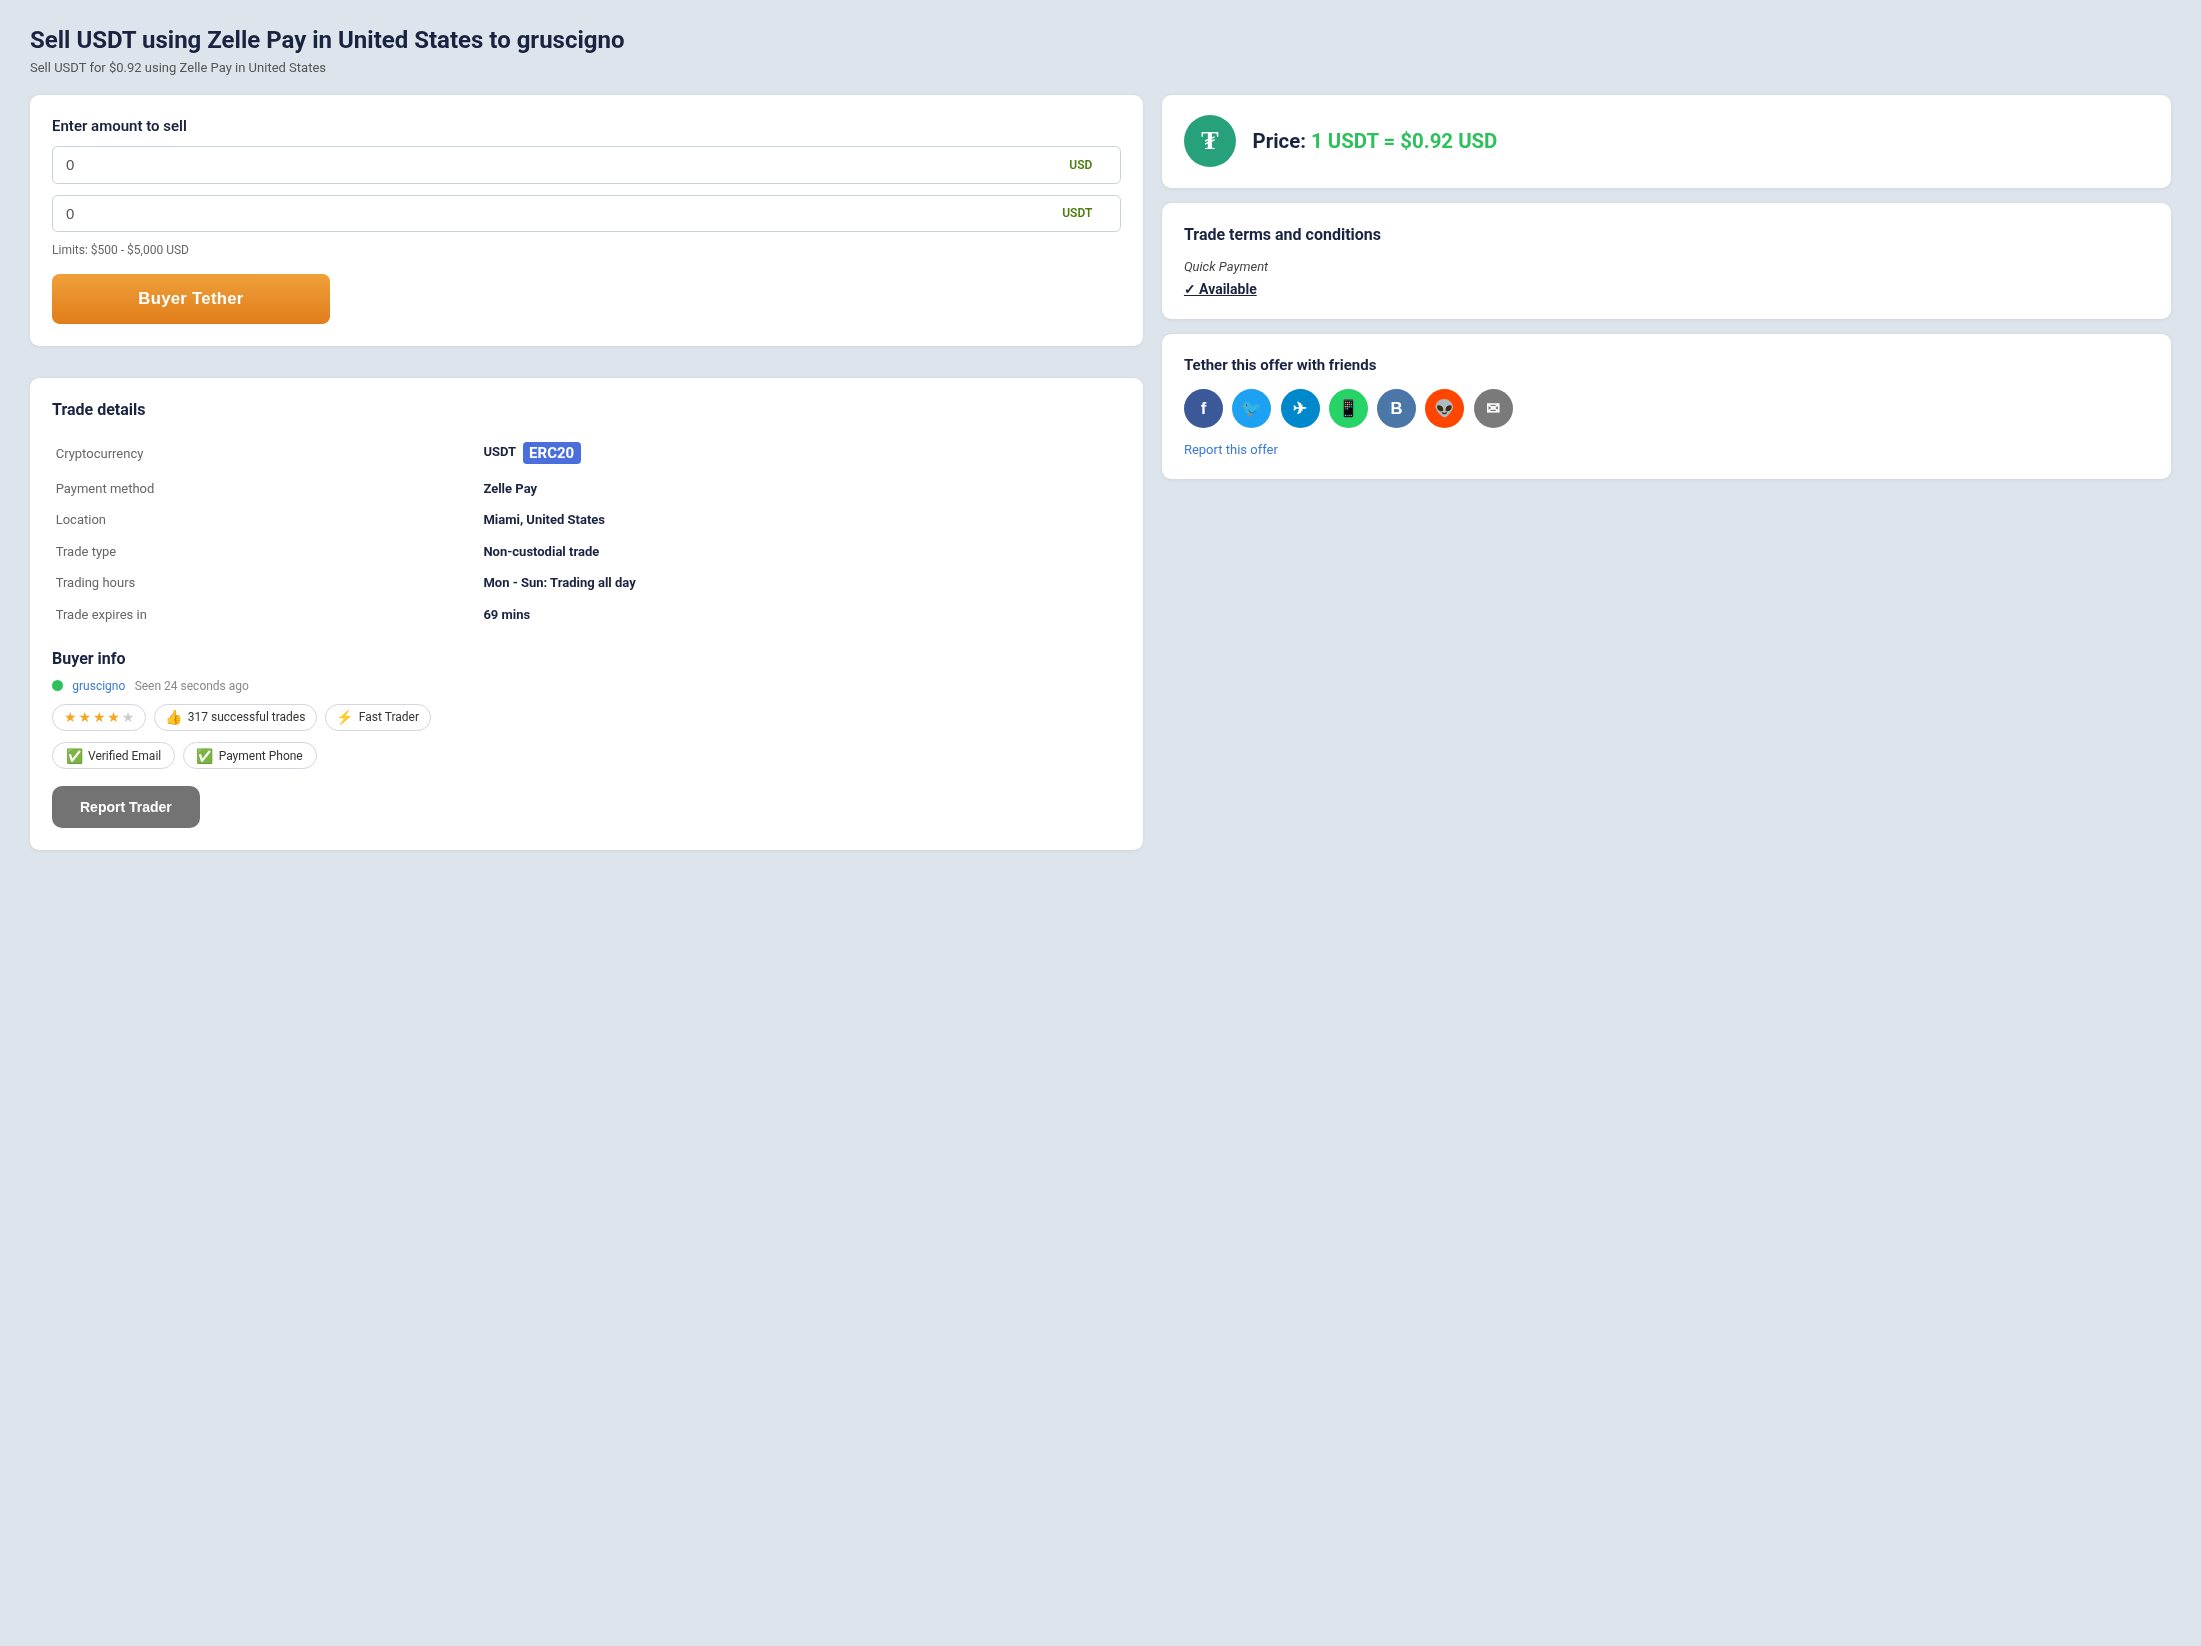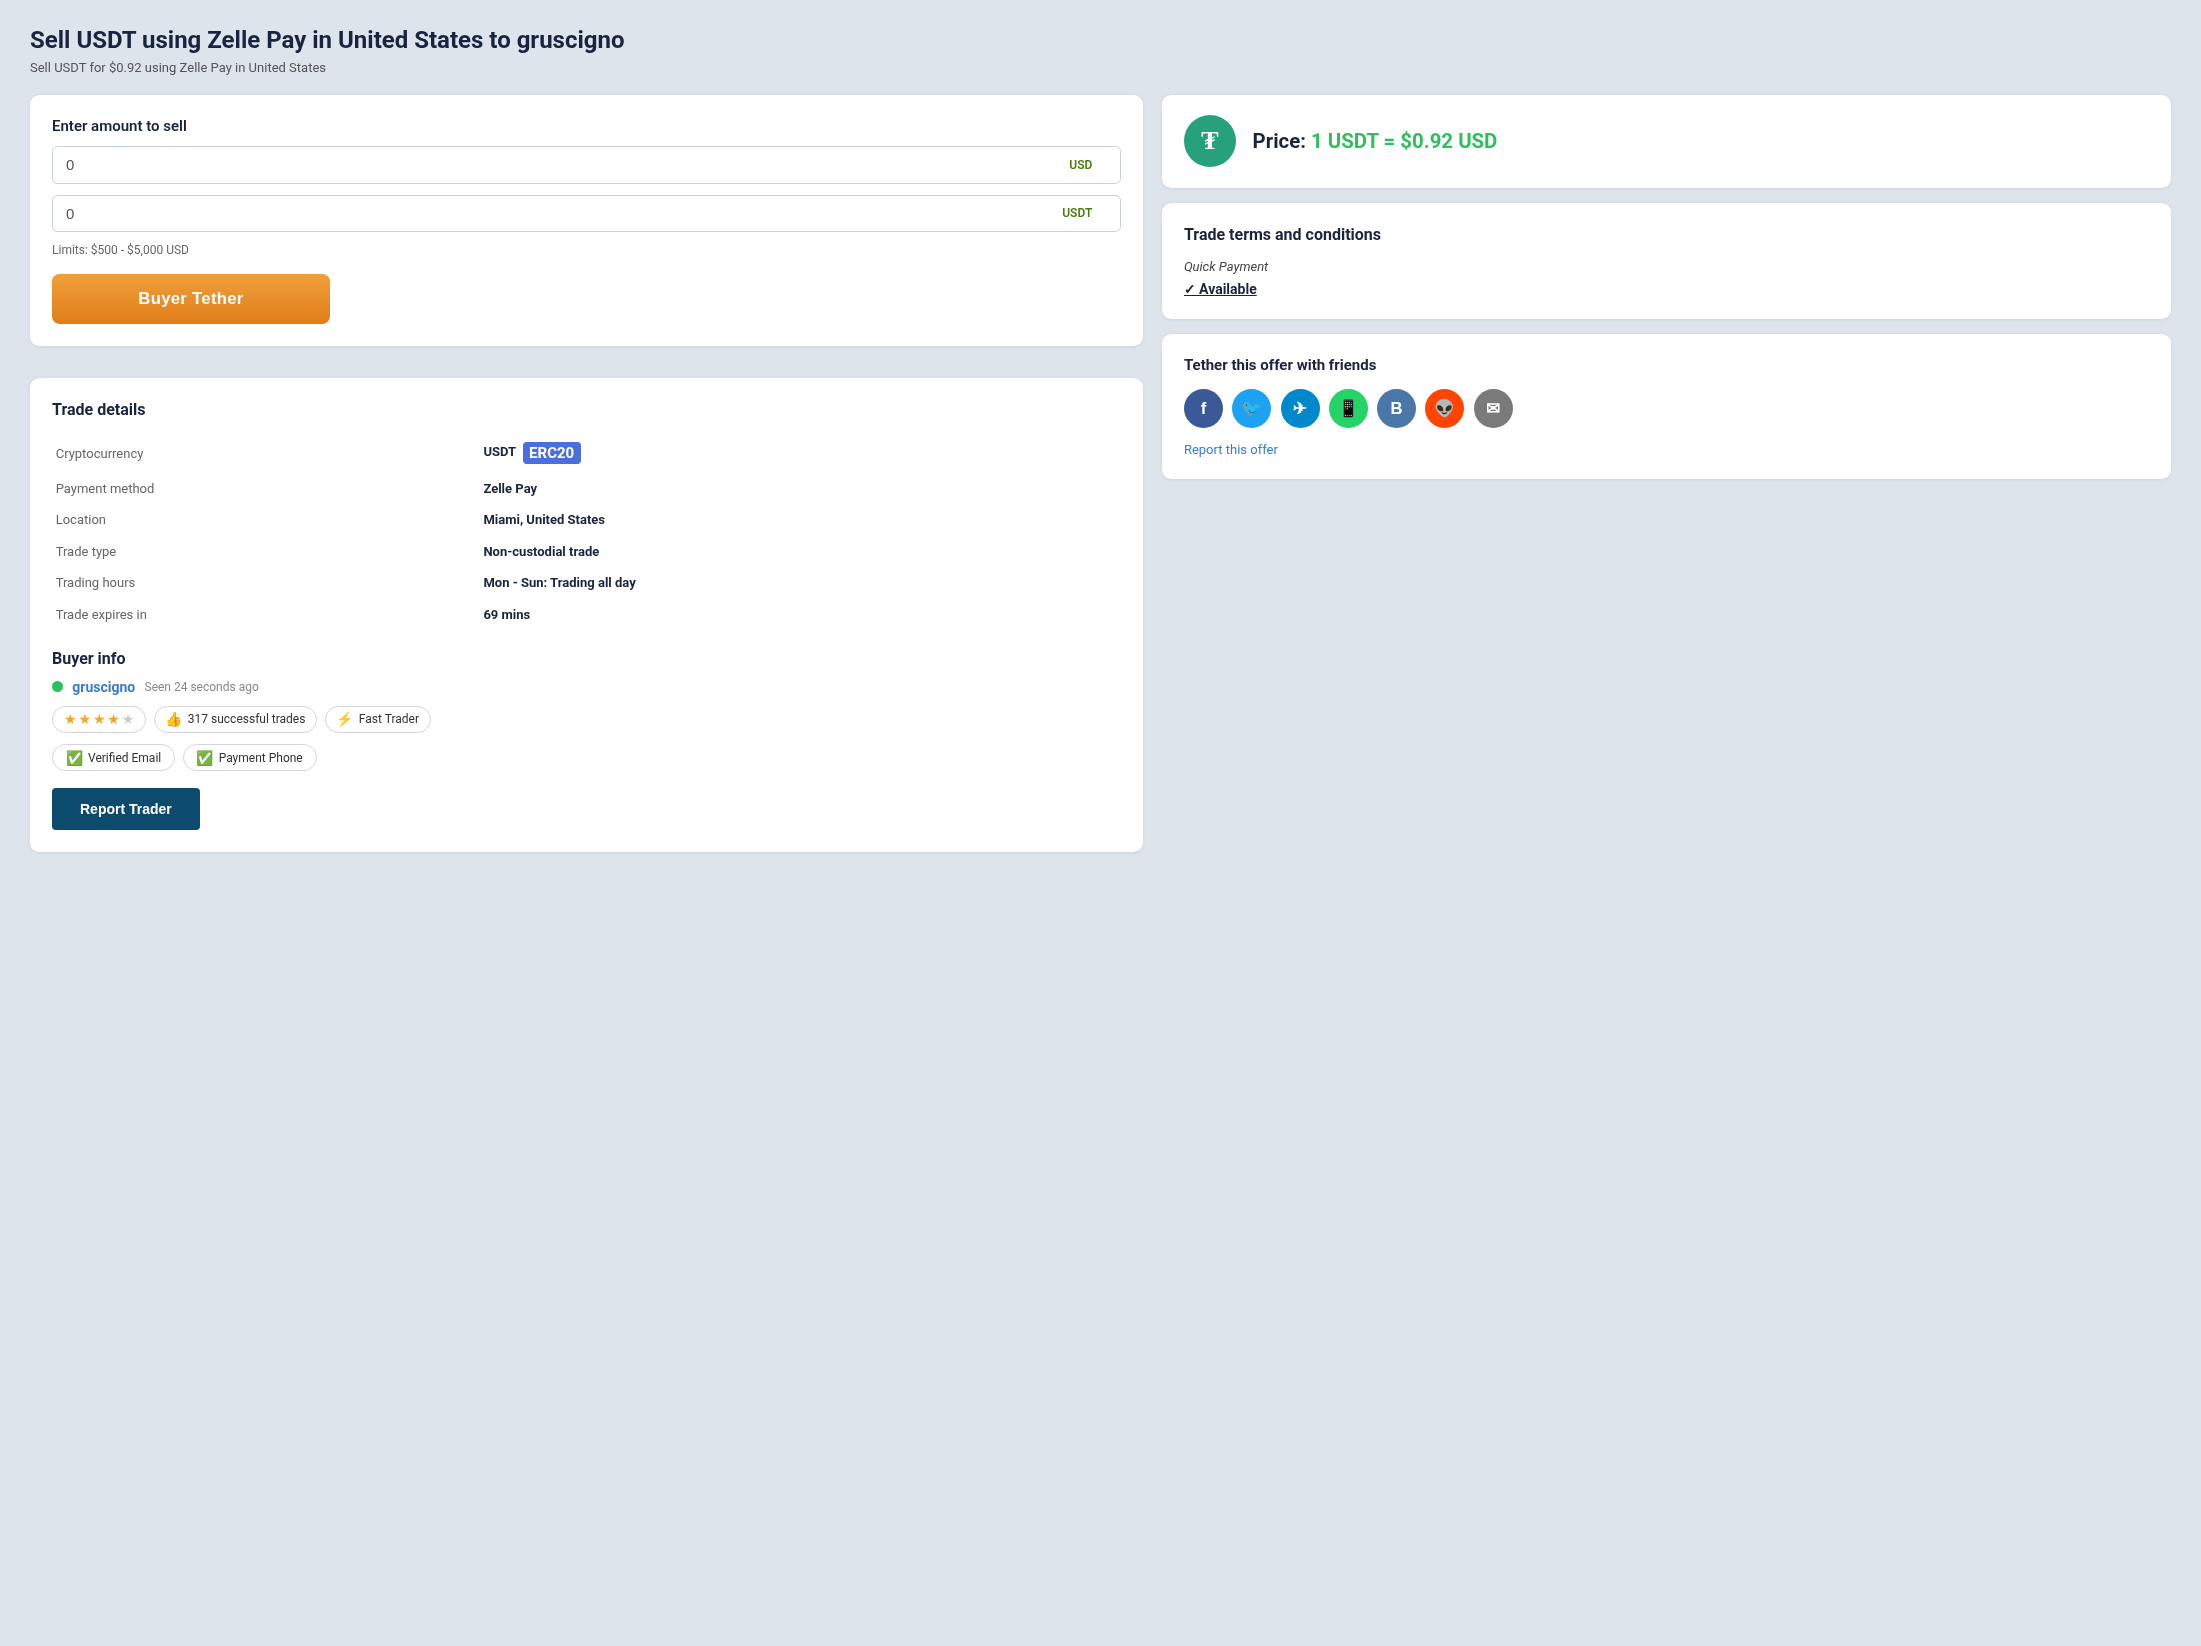--- a/index.html
+++ b/index.html
@@ -145,22 +145,22 @@
     }
     .online-dot {
       width: 11px;
       height: 11px;
       border-radius: 50%;
       background: #2ec05c;
       flex-shrink: 0;
     }
     .buyer-name {
       color: #3a7bd5;
-      font-weight: 700;
-      font-size: 14px;
+      font-weight: 400;
+      font-size: 12px;
       text-decoration: none;
     }
     .seen-text {
       color: #888;
       font-size: 12px;
     }
     .badges-row {
       display: flex;
       flex-wrap: wrap;
       gap: 7.4px;
@@ -210,24 +210,24 @@
       align-items: center;
       gap: 4.6px;
       border: 1.4px solid #d0d5de;
       border-radius: 18.6px;
       padding: 4.6px 13px;
       font-size: 12px;
       color: #333;
     }
     .check-circle { color: #2ec05c; font-size: 14px; }
     .report-trader-btn {
-      background: #0c4a6e;
+      background: #737373;
       color: #fff;
       border: none;
-      border-radius: 4px;
+      border-radius: 10px;
       padding: 13px 28px;
       font-size: 14px;
       font-weight: 700;
       cursor: pointer;
     }
 
     
     .price-card {
       display: flex;
       align-items: center;

